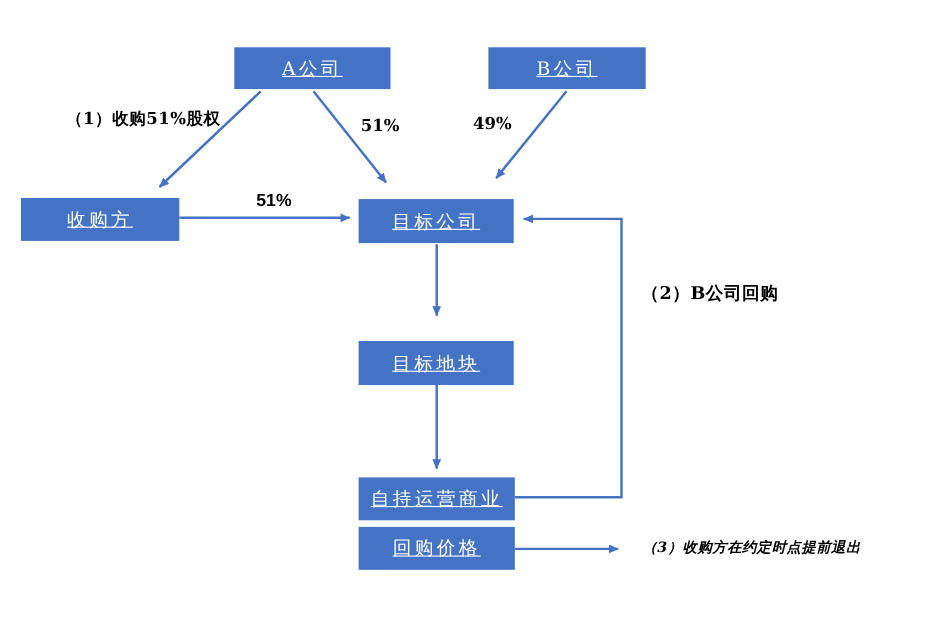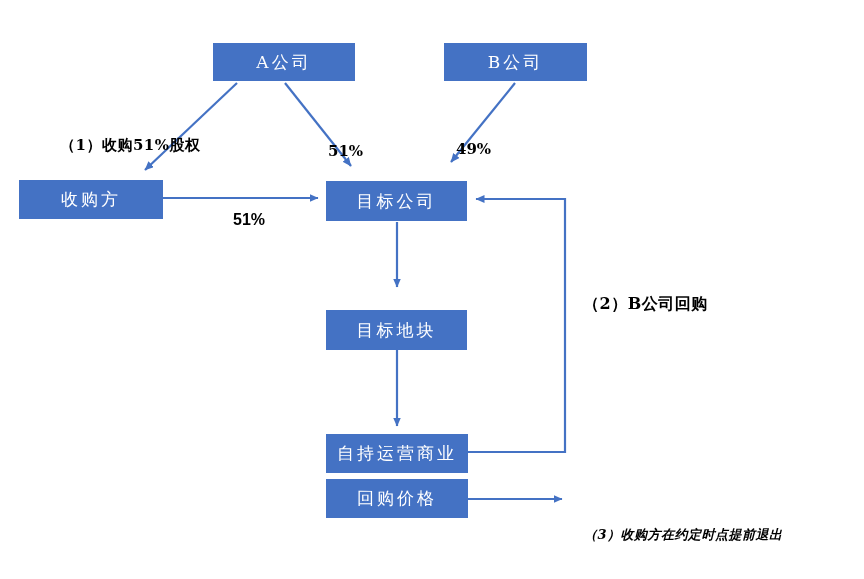--- a/index.html
+++ b/index.html
@@ -27,40 +27,40 @@
     position: absolute;
     background: #4472C4;
     color: #ffffff;
     display: flex;
     align-items: center;
     justify-content: center;
     font-size: 17px;
     letter-spacing: 3px;
     font-family: "DejaVu Serif", "Liberation Serif", serif;
     white-space: nowrap;
+    text-decoration: underline;
   }
   .node-company-a   { left: 213px; top: 43px;  width: 142px; height: 38px; }
   .node-company-b   { left: 444px; top: 43px;  width: 143px; height: 38px; text-align: right; }
   .node-acquirer    { left: 19px;  top: 180px; width: 144px; height: 39px; }
   .node-target-co   { left: 326px; top: 181px; width: 141px; height: 40px; }
   .node-target-land { left: 326px; top: 295px; width: 141px; height: 40px; margin-top: 15px; }
   .node-self-held   { left: 326px; top: 434px; width: 142px; height: 39px; }
   .node-saleable    { left: 326px; top: 479px; width: 142px; height: 39px; }
 
   .edge-label {
     position: absolute;
     color: #000000;
     font-weight: bold;
     white-space: nowrap;
     font-family: "DejaVu Serif", "Liberation Serif", serif;
-    margin-top: 37px;
   }
   .lbl-step1      { left: 60px;  top: 99px;  font-size: 15px; letter-spacing: 0.5px; }
   .lbl-51-diag    { left: 328px; top: 105px; font-size: 15px; }
-  .lbl-49         { left: 456px; top: 103px; font-size: 15px; }
+  .lbl-49         { left: 430px; top: 103px; font-size: 15px; }
   .lbl-51-horiz   { left: 233px; top: 174px; font-size: 16px;
                     font-family: "Liberation Sans", "DejaVu Sans", sans-serif; }
   .lbl-step2      { left: 532px; top: 256px; font-size: 16px; line-height: 22px; letter-spacing: 0.5px; }
   .lbl-step2-line1 { margin-left: 51px; }
   .lbl-step3      { left: 584px; top: 489px; font-size: 13px; letter-spacing: 0.5px; font-style: italic; }
 </style>
 </head>
 <body>
 
 <div class="canvas">

